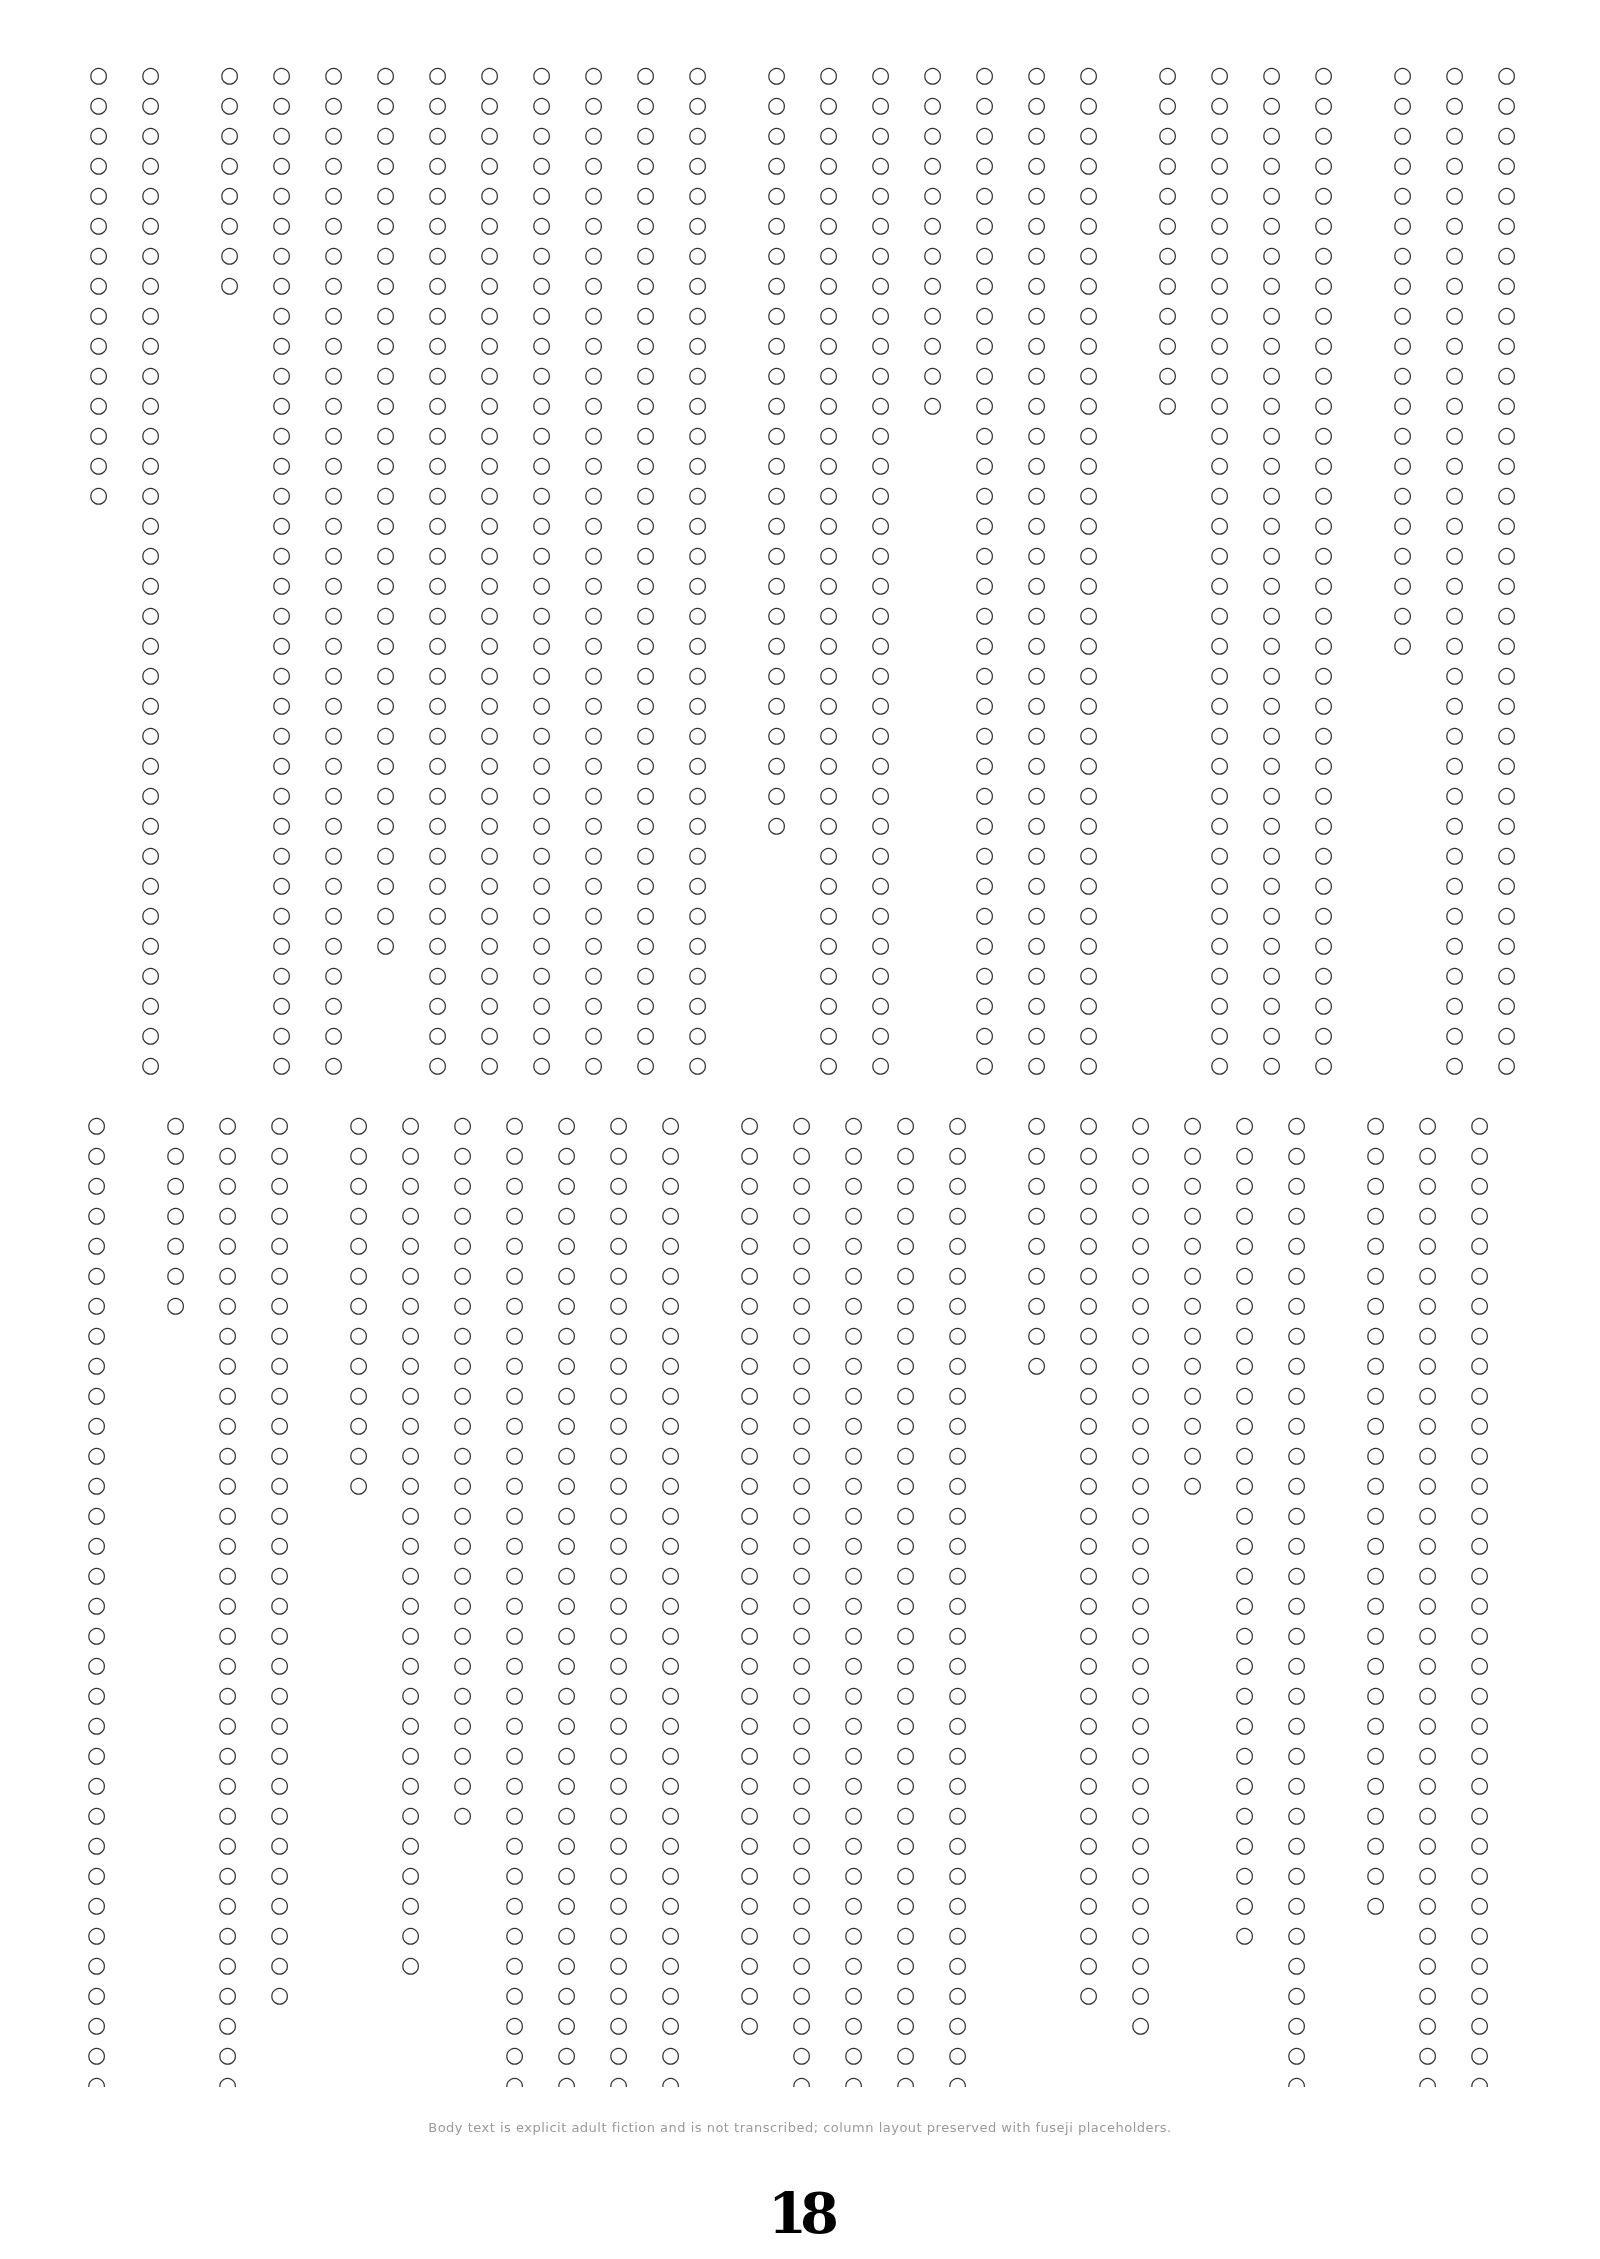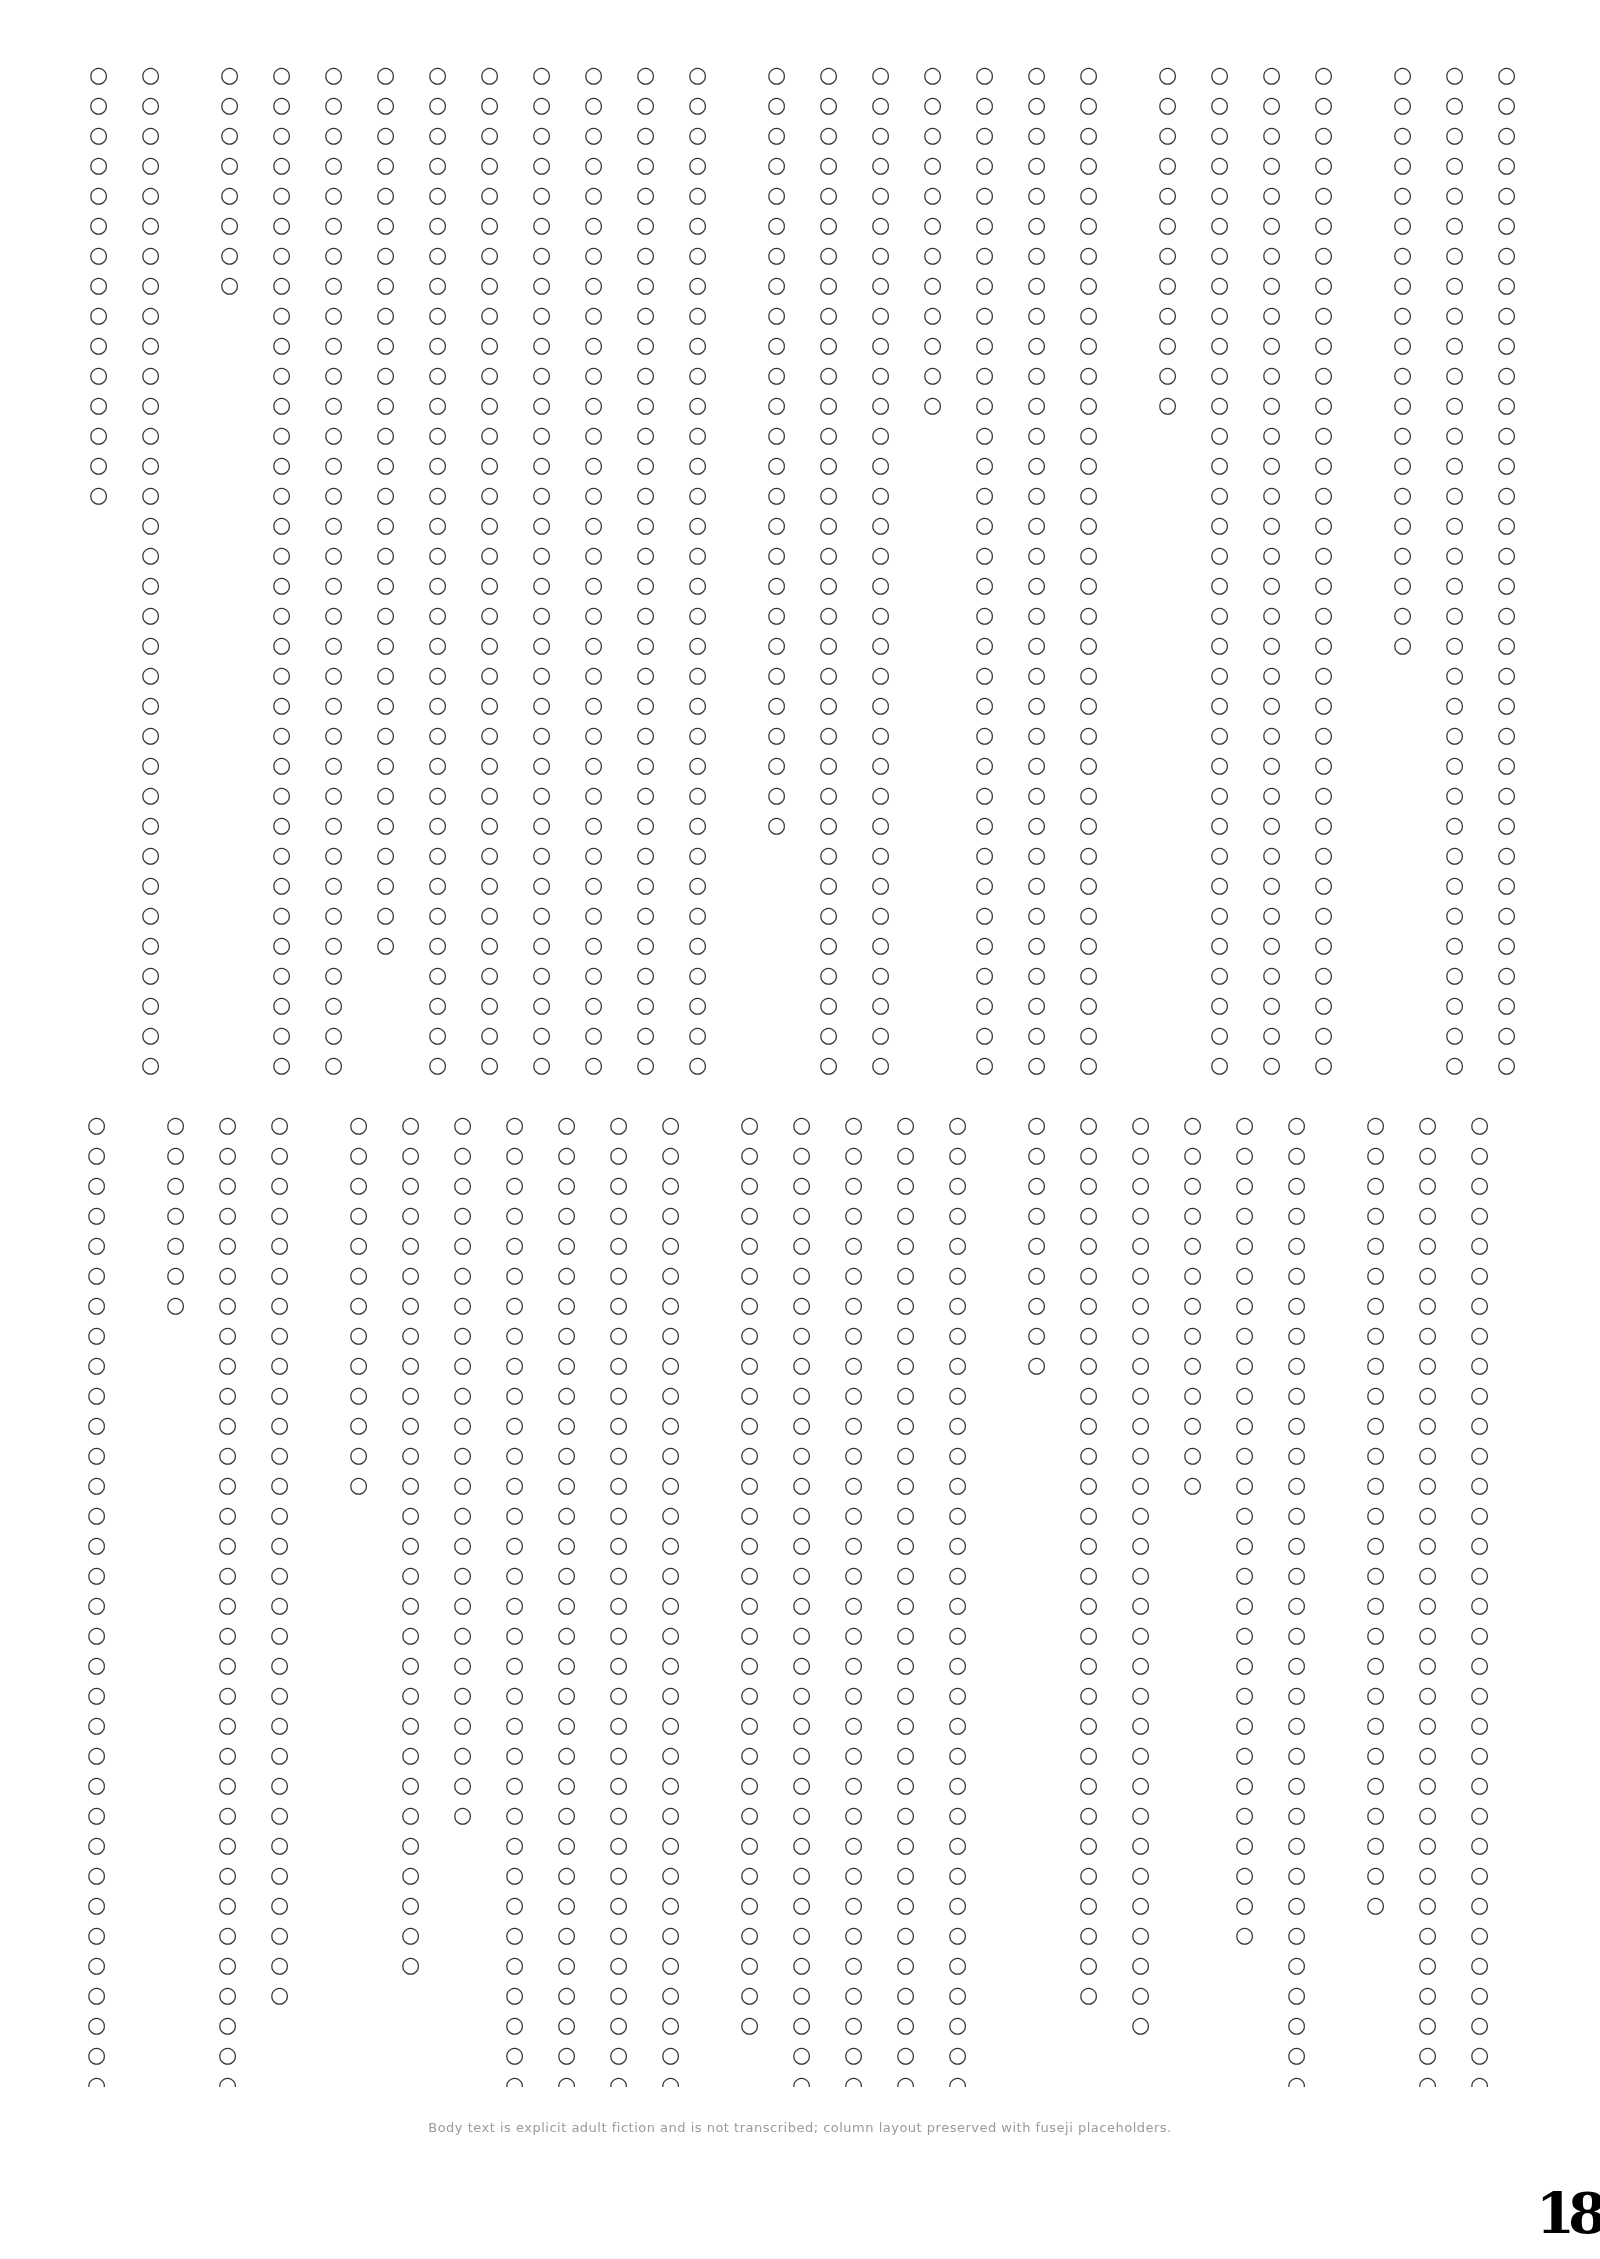--- a/index.html
+++ b/index.html
@@ -34,21 +34,21 @@
   .column {
     height: 100%;
     overflow: hidden;
     opacity: 0.9;
   }
   .page-number {
     position: absolute;
     top: 2180px;
     left: 0;
     width: 100%;
-    text-align: right;
+    text-align: center;
     font-family: "DejaVu Serif", serif;
     font-weight: bold;
     font-size: 56px;
     letter-spacing: -7px;
     color: #000000;
   }
   .redaction-note {
     position: absolute;
     top: 2120px;
     left: 0;

